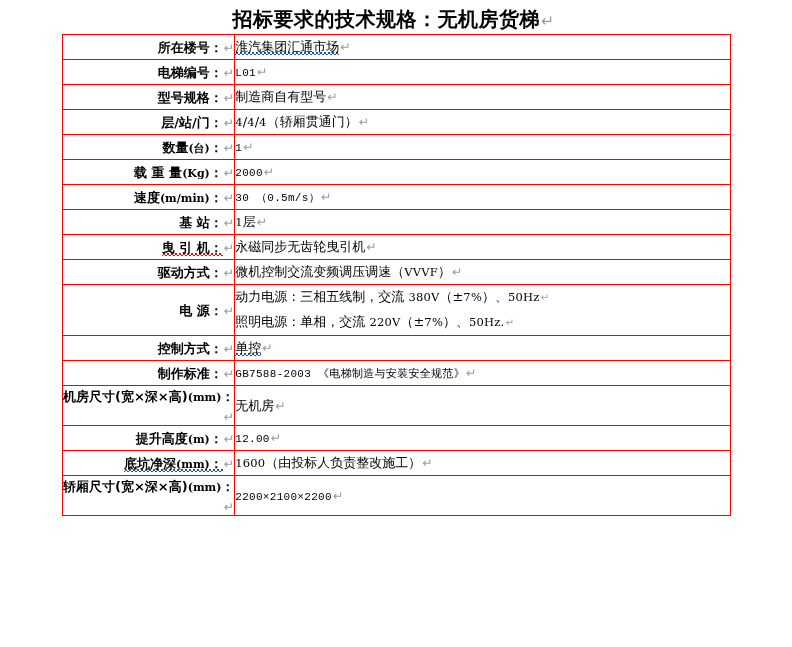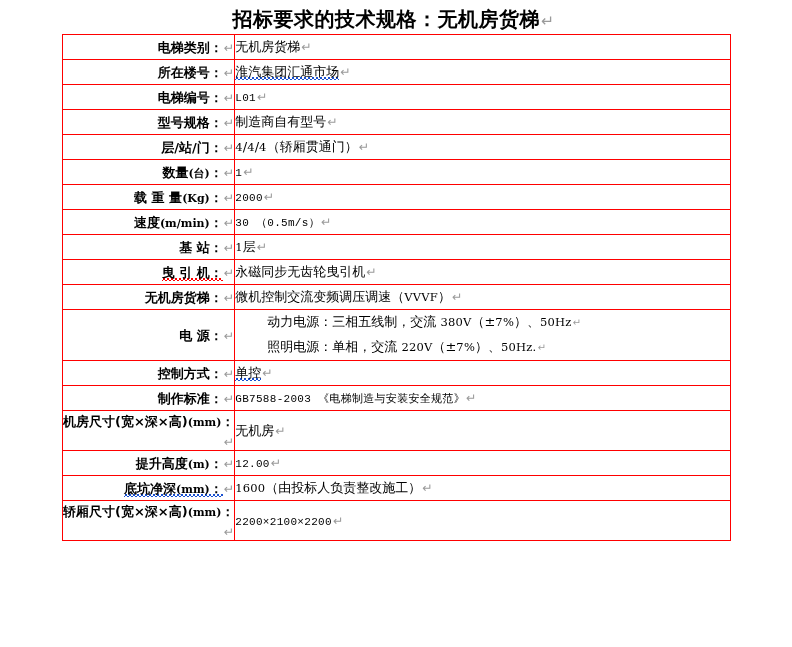--- a/index.html
+++ b/index.html
@@ -105,21 +105,21 @@
   }
   .value-txt .lat {
     font-family: "DejaVu Serif", "Liberation Serif", serif;
     font-size: 11.5px;
     letter-spacing: 0.2px;
   }
 
   
   .tall td { height: 50px; }
   .two-line .value-txt { line-height: 1.92; }
-  .two-line .line { display: block; white-space: nowrap; margin-left: 32px; }
+  .two-line .line { display: block; white-space: nowrap; }
 
   
   .sq-red {
     background-repeat: repeat-x;
     background-position: left 100%;
     background-size: 4px 3px;
     background-image:
       linear-gradient(45deg, transparent 45%, #ff0000 45%, #ff0000 60%, transparent 60%),
       linear-gradient(-45deg, transparent 45%, #ff0000 45%, #ff0000 60%, transparent 60%);
     padding-bottom: 1px;
@@ -143,24 +143,20 @@
     <span>招标要求的技术规格：无机房货梯</span><span class="pilcrow">↵</span>
   </div>
 
   <table class="spec-table">
     <colgroup>
       <col class="col-label">
       <col class="col-value">
     </colgroup>
     <tbody id="table-body">
         <tr>
-          <td class="label-cell"><span class="label-txt">电梯类别：</span><span class="pilcrow">↵</span></td>
-          <td class="value-cell"><span class="value-txt"><span class="cn">无机房货梯</span></span><span class="pilcrow">↵</span></td>
-        </tr>
-        <tr>
           <td class="label-cell"><span class="label-txt">所在楼号：</span><span class="pilcrow">↵</span></td>
           <td class="value-cell"><span class="value-txt sq-blue"><span class="cn">淮汽集团汇通市场</span></span><span class="pilcrow">↵</span></td>
         </tr>
         <tr>
           <td class="label-cell"><span class="label-txt">电梯编号：</span><span class="pilcrow">↵</span></td>
           <td class="value-cell"><span class="value-txt mono">L01</span><span class="pilcrow">↵</span></td>
         </tr>
         <tr>
           <td class="label-cell"><span class="label-txt">型号规格：</span><span class="pilcrow">↵</span></td>
           <td class="value-cell"><span class="value-txt"><span class="cn">制造商自有型号</span></span><span class="pilcrow">↵</span></td>
@@ -183,21 +179,21 @@
         </tr>
         <tr>
           <td class="label-cell"><span class="label-txt">基  站：</span><span class="pilcrow">↵</span></td>
           <td class="value-cell"><span class="value-txt"><span class="lat">1</span><span class="cn">层</span></span><span class="pilcrow">↵</span></td>
         </tr>
         <tr>
           <td class="label-cell"><span class="label-txt sq-red">曳 引 机：</span><span class="pilcrow">↵</span></td>
           <td class="value-cell"><span class="value-txt"><span class="cn">永磁同步无齿轮曳引机</span></span><span class="pilcrow">↵</span></td>
         </tr>
         <tr>
-          <td class="label-cell"><span class="label-txt">无机房货梯：</span><span class="pilcrow">↵</span></td>
+          <td class="label-cell"><span class="label-txt">驱动方式：</span><span class="pilcrow">↵</span></td>
           <td class="value-cell"><span class="value-txt"><span class="cn">微机控制交流变频调压调速（</span><span class="lat">VVVF</span><span class="cn">）</span></span><span class="pilcrow">↵</span></td>
         </tr>
         <tr class="tall two-line">
           <td class="label-cell"><span class="label-txt">电   源：</span><span class="pilcrow">↵</span></td>
           <td class="value-cell"><span class="value-txt"><span class="line"><span class="cn">动力电源：三相五线制，交流 </span><span class="lat">380V</span><span class="cn">（±</span><span class="lat">7%</span><span class="cn">）、</span><span class="lat">50Hz</span><span class="pilcrow">↵</span></span><span class="line"><span class="cn">照明电源：单相，交流 </span><span class="lat">220V</span><span class="cn">（±</span><span class="lat">7%</span><span class="cn">）、</span><span class="lat">50Hz.</span><span class="pilcrow">↵</span></span></span></td>
         </tr>
         <tr>
           <td class="label-cell"><span class="label-txt">控制方式：</span><span class="pilcrow">↵</span></td>
           <td class="value-cell"><span class="value-txt sq-blue"><span class="cn">单控</span></span><span class="pilcrow">↵</span></td>
         </tr>

